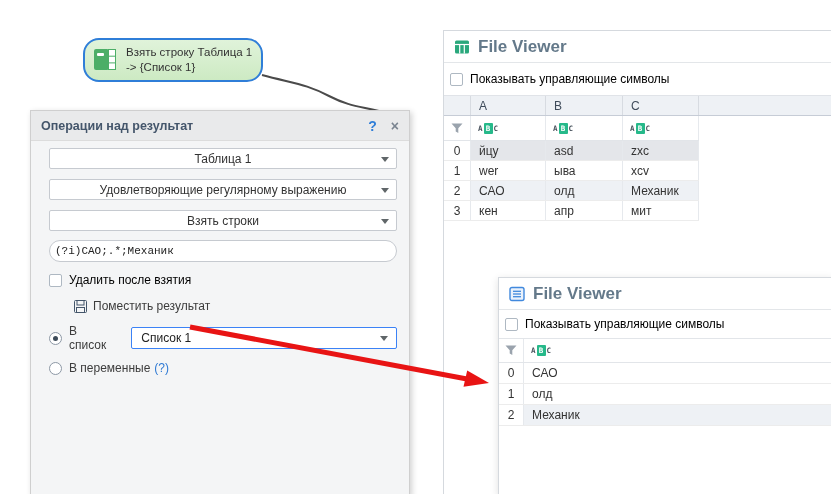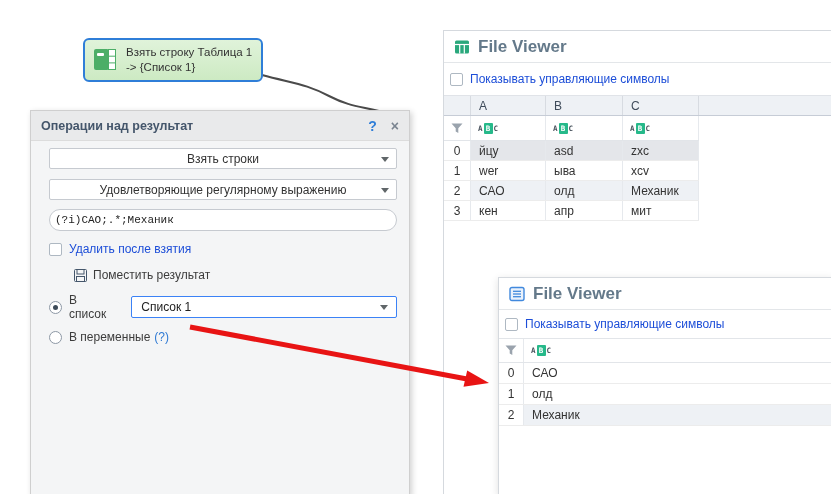--- a/index.html
+++ b/index.html
@@ -8,21 +8,21 @@
     position:relative; overflow:hidden; background:#ffffff;
     font-family:"Liberation Sans", sans-serif; font-size:12px; color:#333;
   }
   svg.overlay { position:absolute; left:0; top:0; width:831px; height:494px; pointer-events:none; }
   #connector-layer { z-index:1; }
   #arrow-layer { z-index:10; }
 
   
   .node {
     position:absolute; left:83px; top:38px; width:180px; height:44px; z-index:3;
-    border:2px solid #2f7ed8; border-radius:6px;
+    border:2px solid #2f7ed8; border-radius:16px;
     background:linear-gradient(#e0f3da, #cdeac3);
     display:flex; align-items:center; gap:8px; padding:0 6px 0 8px;
   }
   .node-label { font-size:11.5px; line-height:1.3; color:#333; }
 
   
   .ops-panel {
     position:absolute; left:30px; top:110px; width:380px; height:386px; z-index:2;
     background:#f4f5f6; border:1px solid #cfcfcf;
     box-shadow:2px 2px 6px rgba(0,0,0,0.18);
@@ -50,21 +50,21 @@
     width:100%; height:22px; margin-top:-1px; margin-bottom:9px;
     border:1px solid #c6cad0; border-radius:11px; background:#fff;
     font-family:"Liberation Mono","DejaVu Sans Mono",monospace; font-size:11px; color:#222;
     padding:0 5px; outline:none;
   }
   .row-line { display:flex; align-items:center; margin-left:-8px; padding-left:8px; }
   .chk {
     width:13px; height:13px; background:#fff; border:1px solid #aeb8c2; border-radius:2px;
     flex:0 0 13px; cursor:pointer;
   }
-  .chk-label { margin-left:7px; color:#1d4ed8; }
+  .chk-label { margin-left:7px; color:#000000; }
   .ops-check { margin-top:2px; margin-bottom:12px; }
   .place-row { margin-bottom:11px; display:flex; align-items:center; gap:6px;padding-left:25px; }
   .place-label { color:#3c3c3c; }
   .radio {
     width:13px; height:13px; border:1px solid #8d98a5; border-radius:50%; background:#fff;
     flex:0 0 13px; position:relative; cursor:pointer;
   }
   .radio.sel::after {
     content:""; position:absolute; left:3px; top:3px; width:5px; height:5px;
     border-radius:50%; background:#3d4b59;
@@ -143,25 +143,29 @@
 </div>
 
 <div class="ops-panel">
   <div class="ops-header">
     <span class="ops-title">Операции над результат</span>
     <span class="ops-help">?</span>
     <span class="ops-close">×</span>
   </div>
   <div class="ops-body">
     <div class="dd">
-      <span>Взять строки</span>
+      <span>Таблица 1</span>
       <span class="caret"></span>
     </div>
     <div class="dd">
       <span>Удовлетворяющие регулярному выражению</span>
+      <span class="caret"></span>
+    </div>
+    <div class="dd">
+      <span>Взять строки</span>
       <span class="caret"></span>
     </div>
     <input class="regex-input" type="text" value="(?i)САО;.*;Механик" style="">
     <div class="row-line ops-check">
       <span class="chk"></span>
       <span class="chk-label">Удалить после взятия</span>
     </div>
     <div class="place-row">
       <span style="display:inline-flex;">
         <svg width="13" height="13" viewBox="0 0 13 13">

